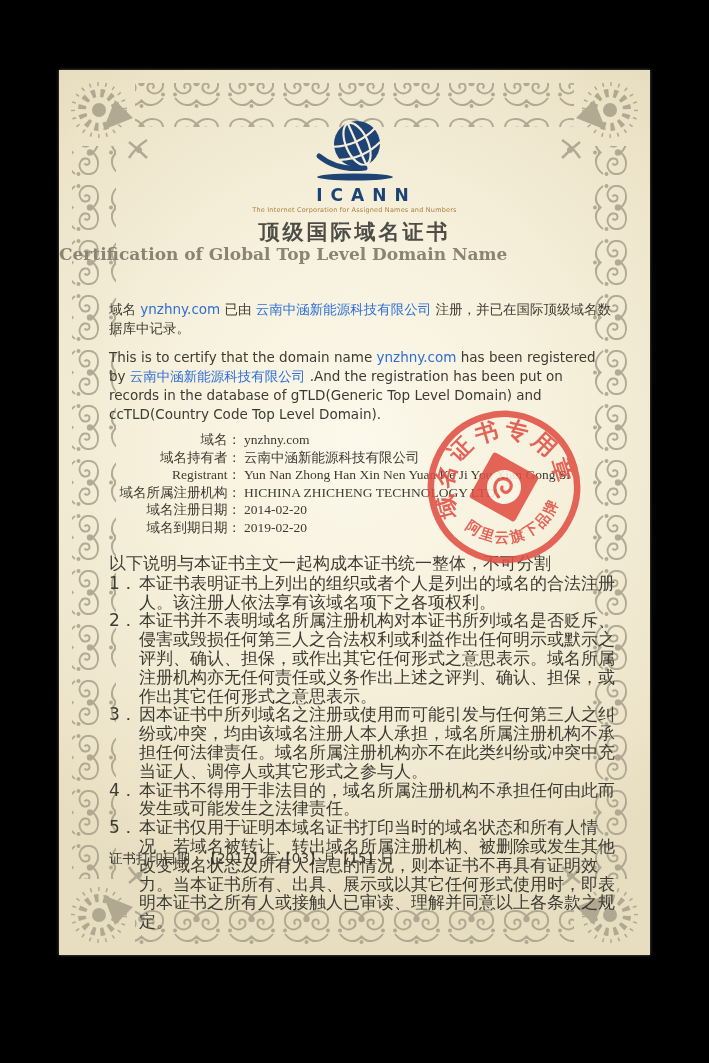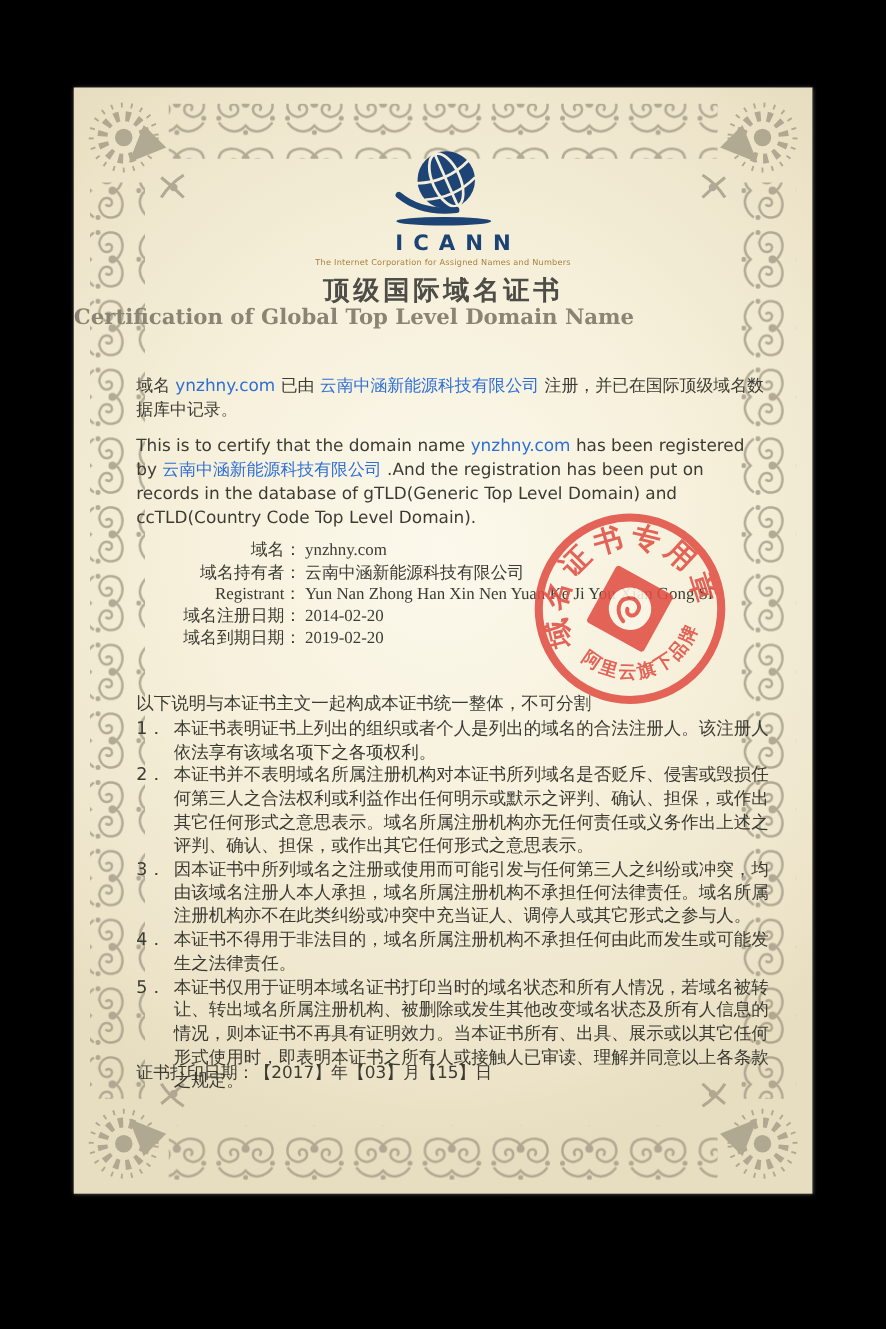--- a/index.html
+++ b/index.html
@@ -27,21 +27,21 @@
             font-weight:600;color:#8b8473;}
   
   .tblock{position:absolute;left:50px;width:506px;color:#3c3b33;font-size:13.5px;line-height:19px;}
   .para-zh{top:230px;}
   .para-en{top:278px;}
   .blue{color:#2e6fd6;}
   .details{top:361px;font-size:13.5px;}
   .details .row{display:flex;line-height:17.6px;font-family:Liberation Serif, serif;}
   .d-label{width:132px;text-align:right;flex:none;white-space:nowrap;}
   .d-value{padding-left:3px;white-space:nowrap;}
-  .terms-wrap{top:484px;font-size:14px;line-height:18.8px;}
+  .terms-wrap{top:484px;font-size:17px;line-height:18.8px;}
   .terms-header{margin-bottom:1px;}
   .term{display:flex;}
   .t-num{width:30px;flex:none;}
   .t-text{flex:1;}
   .print-date{top:779px;font-size:13.5px;}
   
   .stamp{position:absolute;left:363px;top:335px;width:164px;height:164px;opacity:.88;z-index:5;}
 </style>
 </head>
 <body>
@@ -129,20 +129,24 @@
     </div>
     <div class="row">
       <span class="d-label">域名持有者：</span>
         <span class="d-value">云南中涵新能源科技有限公司</span>
     </div>
     <div class="row">
       <span class="d-label">Registrant：</span>
         <span class="d-value">Yun Nan Zhong Han Xin Nen Yuan Ke Ji You Xian Gong Si</span>
     </div>
     <div class="row">
+      <span class="d-label">域名所属注册机构：</span>
+        <span class="d-value">HICHINA ZHICHENG TECHNOLOGY LTD.</span>
+    </div>
+    <div class="row">
       <span class="d-label">域名注册日期：</span>
         <span class="d-value">2014-02-20</span>
     </div>
     <div class="row">
       <span class="d-label">域名到期日期：</span>
         <span class="d-value">2019-02-20</span>
     </div>
   </div>
 
   <div class="tblock terms-wrap">

